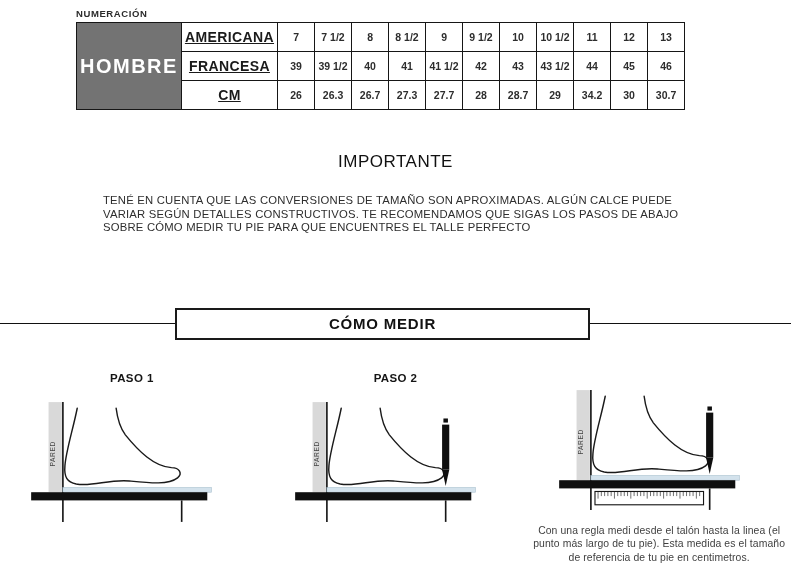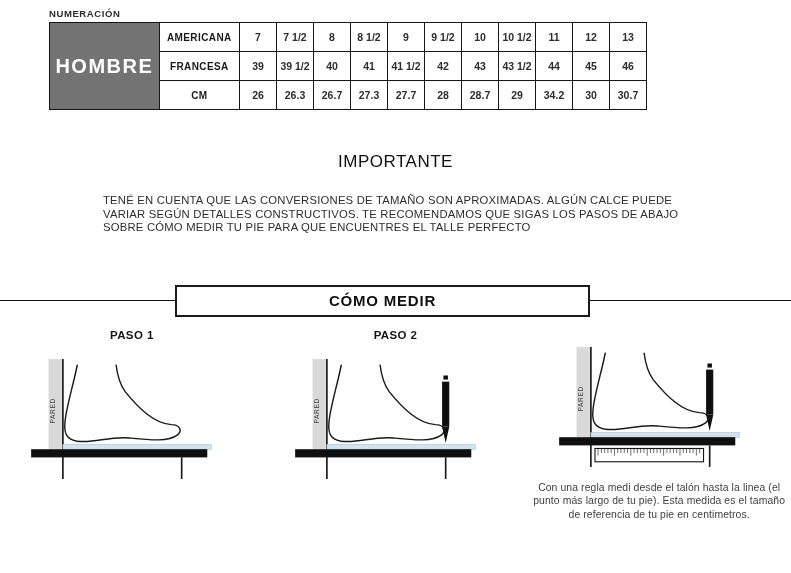--- a/index.html
+++ b/index.html
@@ -1,55 +1,55 @@
 <!DOCTYPE html>
 <html><head>
 <meta charset="utf-8">
 <style>
   html,body{margin:0;padding:0;background:#fff;}
   body{
     width:791px;height:573px;overflow:hidden;position:relative;
     font-family:"Liberation Sans","DejaVu Sans",sans-serif;color:#1a1a1a;
   }
   
-  .table-wrap{padding-top:8px;margin-left:49px;width:598px;}
+  .table-wrap{padding-top:8px;margin-left:76px;width:598px;}
   .table-caption{
     font-size:9.5px;font-weight:600;letter-spacing:.6px;color:#2b2b2b;margin:0 0 3px 0;
   }
   table.size{border-collapse:collapse;width:598px;table-layout:auto;}
   table.size th,table.size td{
     border:1px solid #161616;text-align:center;white-space:nowrap;height:28px;padding:0 3px;
   }
   th.gender{
     background:#737373;color:#fff;font-size:20px;font-weight:800;letter-spacing:1.5px;
     width:119px;border:1px solid #0f0f0f;
   }
-  td.rlabel{font-size:10px;font-weight:700;letter-spacing:.4px;width:103px;}
+  td.rlabel{font-size:14px;font-weight:700;letter-spacing:.4px;width:103px;text-decoration:underline;}
   td.val{font-size:10.5px;font-weight:600;color:#2d2d2d;min-width:30px;}
   
   .importante-title{
     text-align:center;font-size:17px;font-weight:400;letter-spacing:.5px;color:#111;
     margin:42px 0 0 0;
   }
   .importante-body{
     margin:22px auto 0 auto;max-width:585px;text-align:left;
     font-size:11.3px;font-weight:500;line-height:1.2;color:#2e2e2e;letter-spacing:.2px;
   }
   
-  .divider{display:flex;align-items:center;margin-top:50px;height:32px;}
+  .divider{display:flex;align-items:center;margin-top:73px;height:32px;}
   .divider .rule{height:0;border-top:1.5px solid #111;}
   .divider .rule.left{width:175px;}
   .divider .rule.right{flex:1;}
   .divider .box{
     width:415px;height:32px;border:2px solid #1a1a1a;background:#fff;
     display:flex;align-items:center;justify-content:center;box-sizing:border-box;
   }
   .divider .box span{font-size:15px;font-weight:800;letter-spacing:.8px;color:#111;}
   
-  .steps{display:grid;grid-template-columns:1fr 1fr 1fr;margin-top:12px;}
+  .steps{display:grid;grid-template-columns:1fr 1fr 1fr;margin-top:32px;}
   figure.step{margin:0;text-align:center;}
   .step-title{font-size:11.5px;font-weight:800;letter-spacing:.4px;color:#151515;}
   figure.step svg{margin-top:14px;display:inline-block;}
   figcaption{
     margin:6px auto 0 auto;max-width:252px;font-size:10.4px;line-height:1.33;
     color:#3f3f3f;letter-spacing:.1px;
   }
 </style>
 </head>
 <body>

